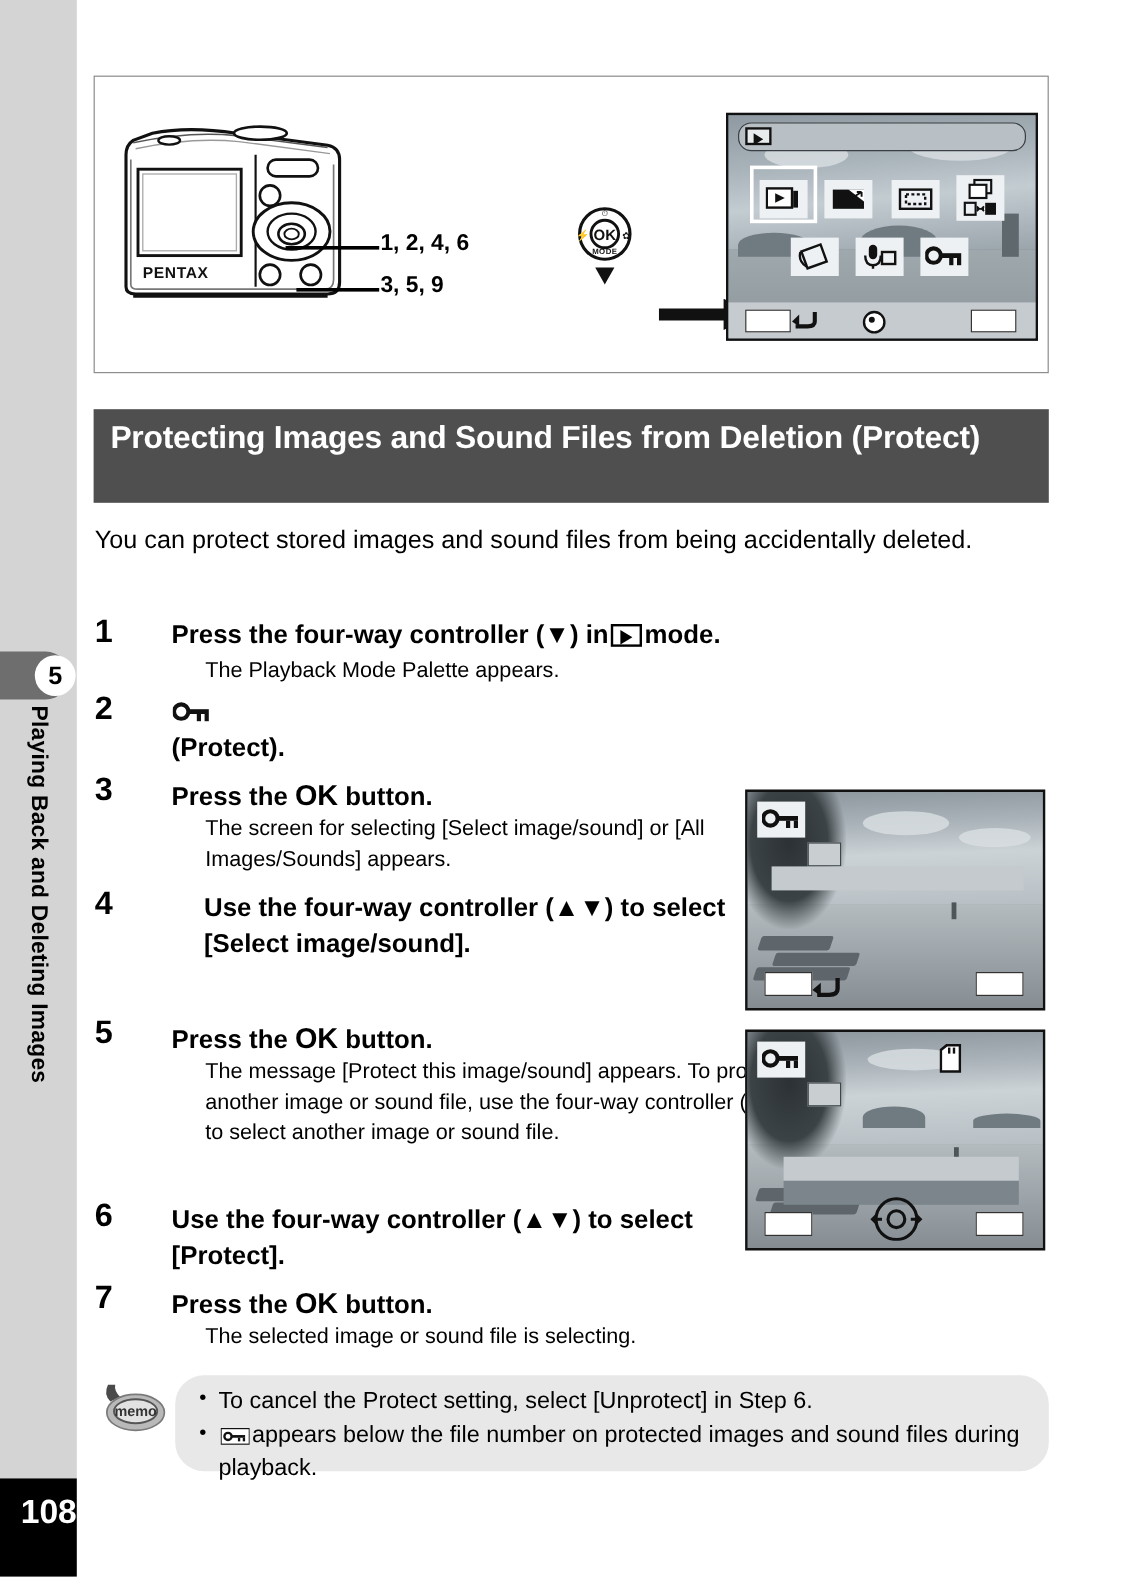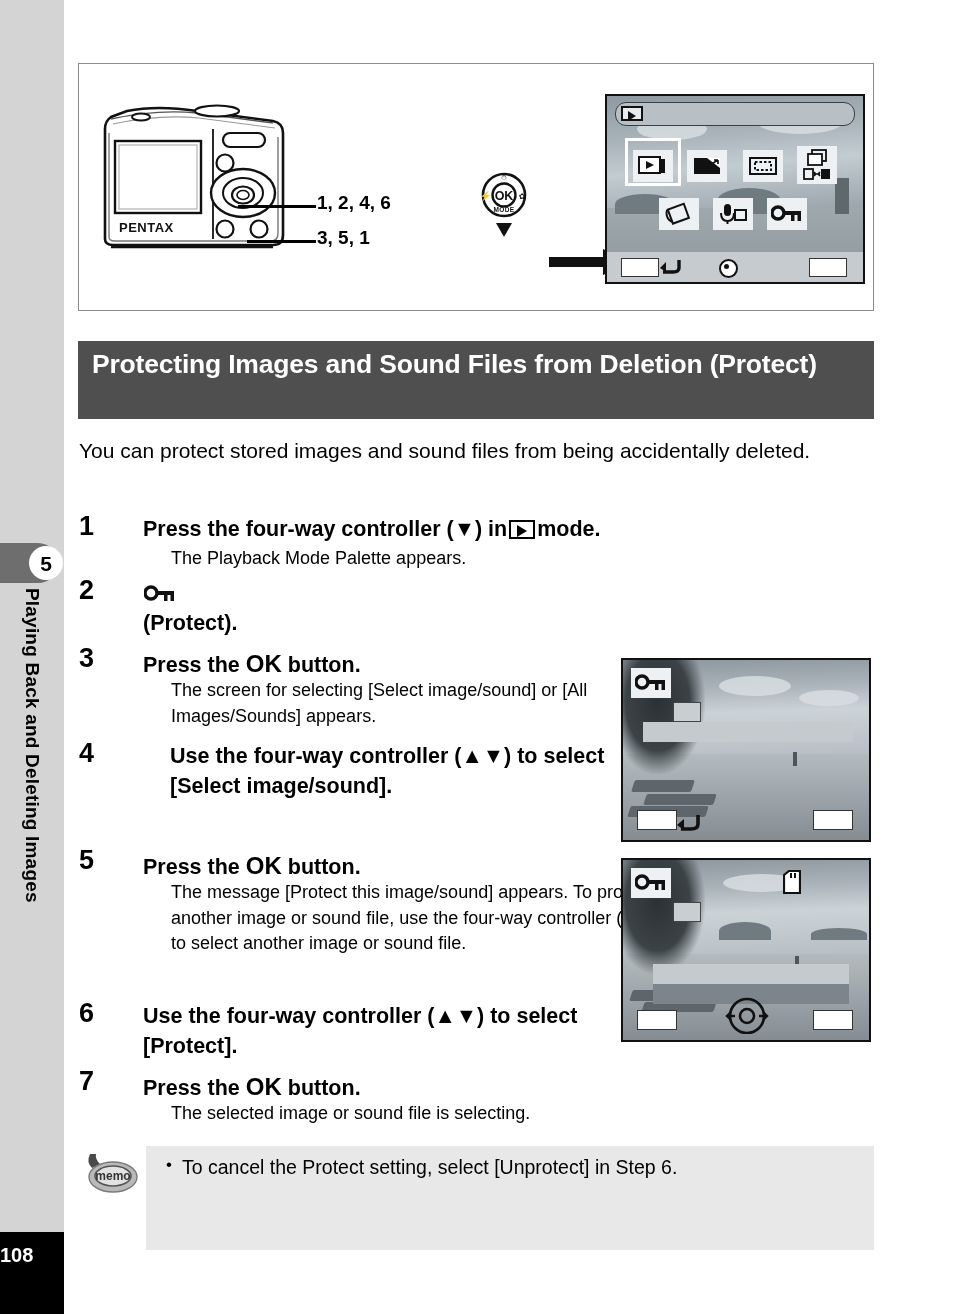--- a/index.html
+++ b/index.html
@@ -32,22 +32,22 @@
   .chapter-title span{
     writing-mode:vertical-rl;
     font-size:19px;font-weight:bold;letter-spacing:0.2px;
     white-space:nowrap;
   }
   .page-number-box{
     position:absolute;left:0;top:1232px;width:64px;height:82px;
     background:#000000;
   }
   .page-number-box span{
-    position:absolute;left:0;top:12px;width:64px;text-align:left;
-    color:#ffffff;font-size:20px;font-weight:bold;
+    position:absolute;left:0;top:12px;width:64px;text-align:right;
+    color:#ffffff;font-size:28px;font-weight:bold;
   }
 
   
   .figure-box{
     position:absolute;left:78px;top:63px;width:796px;height:248px;
     border:1.5px solid #8c8c8c;background:#fff;box-sizing:border-box;
   }
 
   
   .camera{position:absolute;left:18px;top:25px;width:200px;height:185px;}
@@ -173,22 +173,23 @@
   .shot-bar{position:absolute;background:#c4cace;}
   .shot-bar-dark{position:absolute;background:#7b858b;}
   .shot-btn{position:absolute;width:38px;height:18px;background:#fff;border:1.5px solid #333;}
   .shot-back{position:absolute;width:28px;height:20px;}
   .shot-sd{position:absolute;width:18px;height:24px;}
   .shot-fwc{position:absolute;width:52px;height:40px;}
   .lounger{position:absolute;background:#5e666b;border-radius:2px;transform:skewX(-18deg);}
 
   
   .memo-box{
-    position:absolute;left:146px;top:1146px;width:728px;height:104px;
+    position:absolute;left:146px;top:1146px;width:728px;height:80px;
     background:#e8e8e8;
+    border-radius:24px;
   }
   .memo-icon{position:absolute;left:82px;top:1152px;width:58px;height:46px;}
   .memo-list{
     position:absolute;left:14px;top:8px;right:10px;
     font-size:19.5px;line-height:1.42;
   }
   .memo-li{position:relative;padding-left:22px;margin-bottom:1px;}
   .memo-li::before{
     content:"\2022";position:absolute;left:6px;top:-1px;font-size:17px;
   }
@@ -237,21 +238,21 @@
       <circle cx="162" cy="140" r="8.5" fill="#fff" stroke="#111" stroke-width="2.2"></circle>
 
       <text x="22" y="143" font-family="Liberation Sans, sans-serif" font-size="13" font-weight="bold" fill="#111" letter-spacing="0.5">PENTAX</text>
       <path d="M14 158 L176 158" stroke="#111" stroke-width="2.4"></path>
     </svg>
   </div>
 
   <div class="leader leader-h1"></div>
   <div class="leader leader-h2"></div>
   <div class="callout callout-1">1, 2, 4, 6</div>
-  <div class="callout callout-2">3, 5, 1</div>
+  <div class="callout callout-2">3, 5, 9</div>
 
   <div class="fwc">
     <svg width="56" height="80" viewBox="0 0 56 80">
       <circle cx="28" cy="26" r="21" fill="#fff" stroke="#111" stroke-width="2.6"></circle>
       <circle cx="28" cy="26" r="11.5" fill="#fff" stroke="#111" stroke-width="2.4"></circle>
       <text x="28" y="31" text-anchor="middle" font-family="Liberation Sans, sans-serif" font-size="12.5" font-weight="bold" fill="#111">OK</text>
       <text x="28" y="43" text-anchor="middle" font-family="Liberation Sans, sans-serif" font-size="6.5" font-weight="bold" fill="#111" letter-spacing="0.4">MODE</text>
       <text x="28" y="11" text-anchor="middle" font-family="Liberation Sans, sans-serif" font-size="7" fill="#111">⏱</text>
       <text x="10" y="30" text-anchor="middle" font-family="Liberation Sans, sans-serif" font-size="9" font-weight="bold" fill="#111">⚡</text>
       <text x="46" y="30" text-anchor="middle" font-family="Liberation Sans, sans-serif" font-size="8" fill="#111">✿</text>
@@ -498,20 +499,30 @@
 
   <div class="shot-btn" style="left:14px;bottom:10px;"></div>
   <div class="shot-btn" style="right:16px;bottom:10px;"></div>
 </div>
 
 <div class="memo-box">
   <div class="memo-list">
     <div class="memo-li">
       <span>To cancel the Protect setting, select [Unprotect] in Step 6.</span>
     </div>
+    <div class="memo-li">
+      <span class="ico ico-key-sm">
+        <svg width="24" height="14" viewBox="0 0 32 18">
+          <rect x="0" y="0" width="32" height="18" fill="#fff" stroke="#111" stroke-width="2"></rect>
+          <circle cx="8" cy="9" r="4" fill="none" stroke="#111" stroke-width="2.6"></circle>
+          <rect x="12" y="7.5" width="15" height="3" fill="#111"></rect>
+          <rect x="19" y="10.5" width="2.6" height="4" fill="#111"></rect>
+          <rect x="24.4" y="10.5" width="2.6" height="4" fill="#111"></rect>
+        </svg></span><span>appears below the file number on protected images and sound files during playback.</span>
+    </div>
   </div>
 </div>
 
 <div class="memo-icon">
   <svg width="58" height="46" viewBox="0 0 58 46">
     <path d="M8 2 Q4 10 10 16 L18 12 Q13 7 14 2 Z" fill="#4a4a4a"></path>
     <ellipse cx="31" cy="25" rx="24" ry="15" fill="#b9b9b9" stroke="#7a7a7a" stroke-width="1.4"></ellipse>
     <ellipse cx="31" cy="24" rx="18" ry="10" fill="#e2e2e2" stroke="#555" stroke-width="1.6"></ellipse>
     <text x="31" y="28" text-anchor="middle" font-family="Liberation Sans, sans-serif" font-size="12" font-weight="bold" fill="#333">memo</text>
   </svg>

